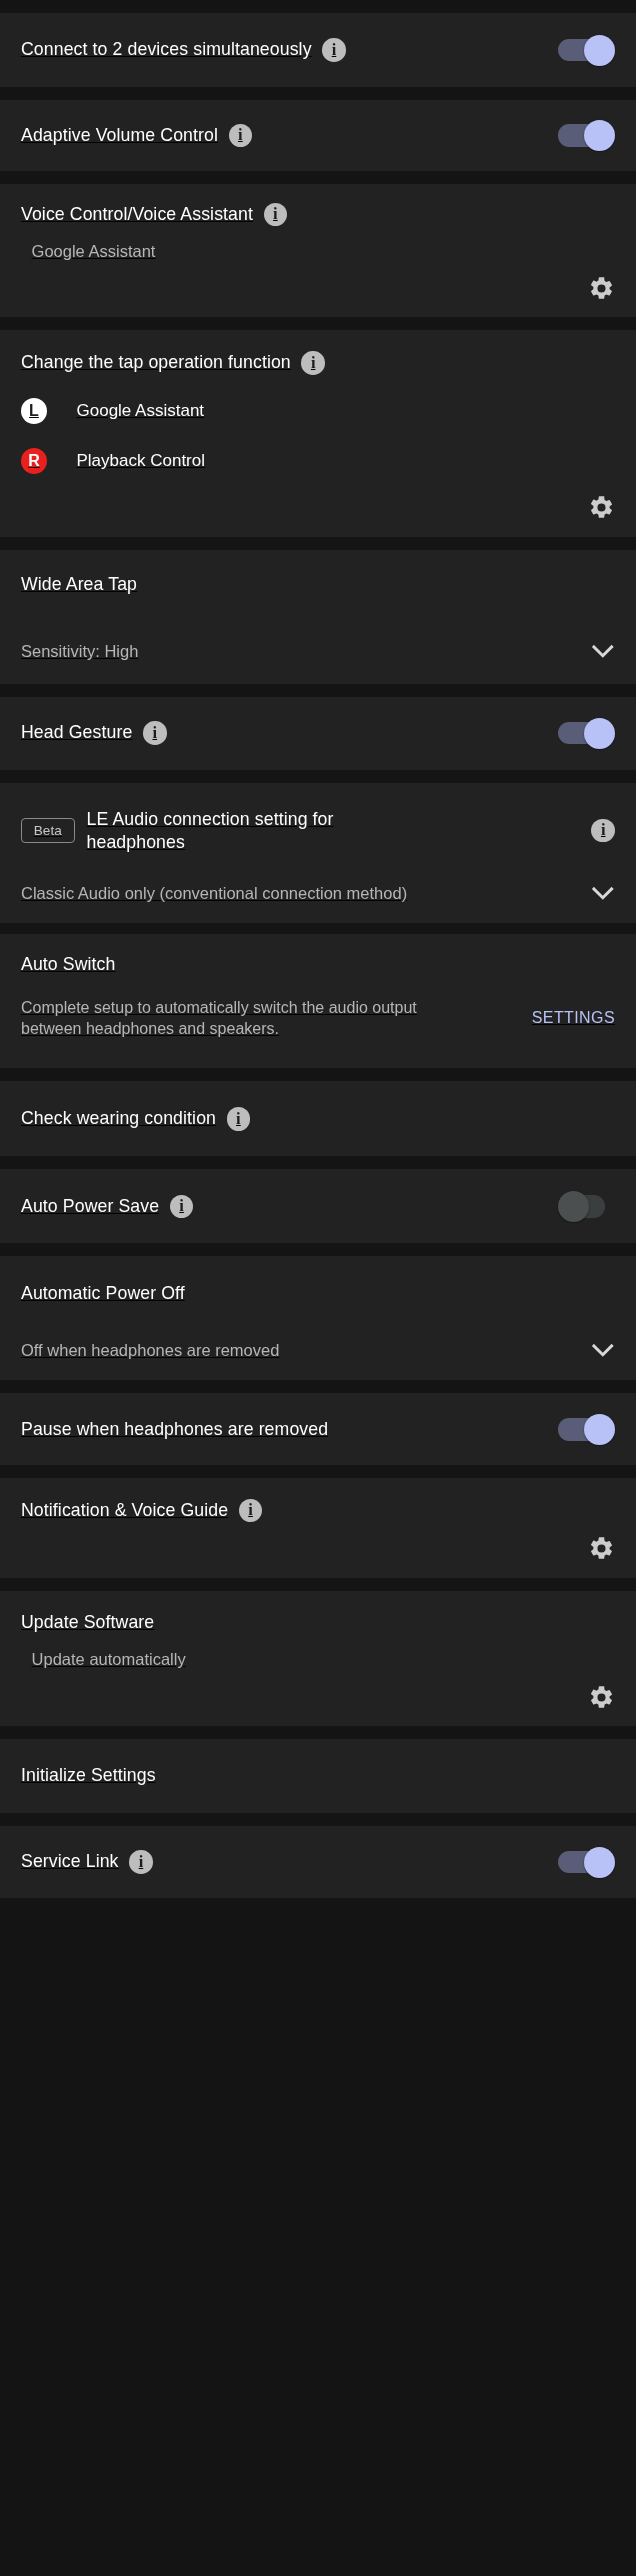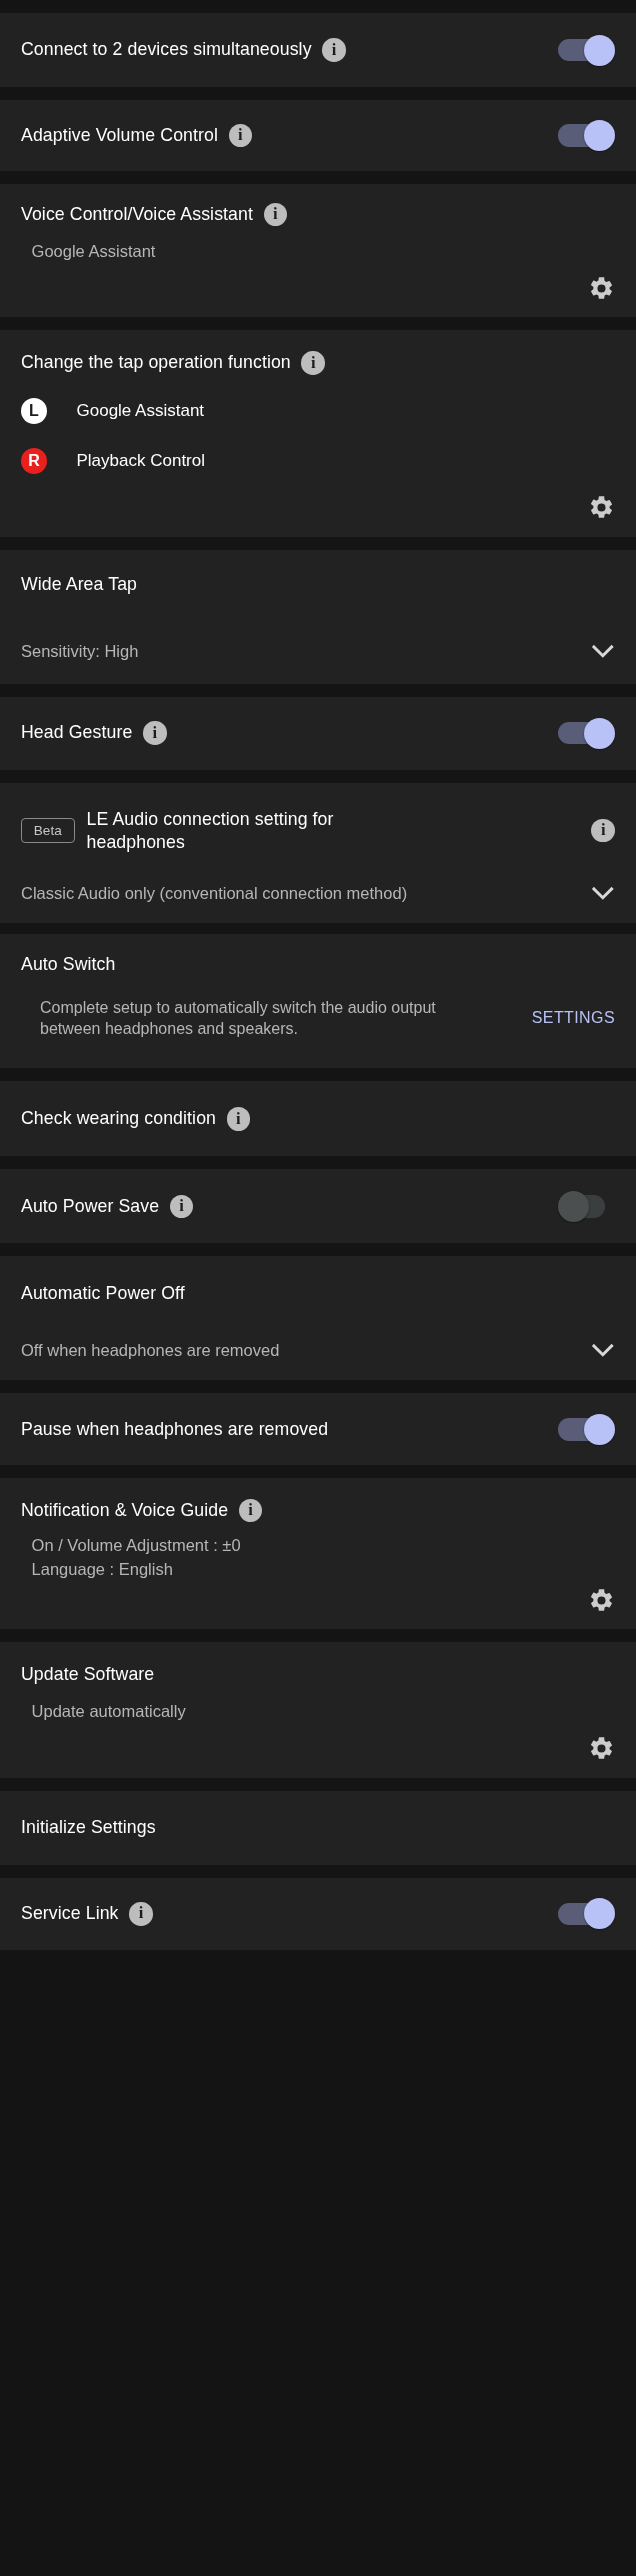--- a/index.html
+++ b/index.html
@@ -3,21 +3,21 @@
 <meta charset="utf-8">
 <title>Headphone Settings</title>
 <style>
   * { box-sizing: border-box; margin: 0; padding: 0; }
   html, body {
     width: 636px;
     background: #141414;
     font-family: "Liberation Sans", "DejaVu Sans", sans-serif;
     -webkit-font-smoothing: antialiased;
   }
-  .page { width: 516px; background: #0ea5e9; }
+  .page { width: 516px; background: #0ea5e9; text-decoration: underline; }
 
   
   .card {
     background: #222222;
     width: 636px;
     position: relative;
   }
   .gap { height: 13px; background: #141414; width: 636px; }
   .gap.thin { height: 11.8px; }
 
@@ -322,21 +322,21 @@
       </span>
     </div>
   </div>
 
   <div class="gap thin"></div>
 
   <div class="card">
     <div class="row" style="min-height:51px; padding-top:10.6px;">
       <span class="title">Auto Switch</span>
     </div>
-    <div class="row" style="min-height:83px; padding-bottom:17px;margin-left:19px;">
+    <div class="row" style="min-height:83px; padding-bottom:17px;">
       <div class="label-wrap">
         <span class="desc">Complete setup to automatically switch the audio output between headphones and speakers.</span>
       </div>
       <span class="settings-link">SETTINGS</span>
     </div>
   </div>
 
   <div class="gap"></div>
 
   <div class="card">
@@ -403,24 +403,20 @@
 
   <div class="card">
     <div class="row section-head" style="padding-top:13px;">
       <div class="label-wrap">
         <span class="title">Notification &amp; Voice Guide</span>
         <span class="info-icon">
             <span class="glyph">i</span>
           </span>
       </div>
     </div>
-    <div class="row multi" style="min-height:23.6px; padding-top:4.7px;">
-      <div class="subtitle subtitle-indent">On / Volume Adjustment : ±0</div>
-      <div class="subtitle subtitle-indent">Language : English</div>
-    </div>
     <div class="gear-row" style="padding-top:5.9px;">
       <svg class="gear" viewBox="0 0 24 24">
         <path d="M19.14 12.94c.04-.3.06-.61.06-.94s-.02-.64-.07-.94l2.03-1.58a.49.49 0 0 0 .12-.61l-1.92-3.32a.49.49 0 0 0-.59-.22l-2.39.96a7.03 7.03 0 0 0-1.62-.94l-.36-2.54A.48.48 0 0 0 13.9 2h-3.84a.48.48 0 0 0-.47.41l-.36 2.54c-.59.24-1.13.56-1.62.94l-2.39-.96a.48.48 0 0 0-.59.22L2.71 8.47a.48.48 0 0 0 .12.61l2.03 1.58c-.05.3-.09.63-.09.94s.02.64.07.94L2.81 14.12a.49.49 0 0 0-.12.61l1.92 3.32c.12.22.37.29.59.22l2.39-.96c.5.38 1.03.7 1.62.94l.36 2.54c.05.24.25.41.49.41h3.84c.24 0 .44-.17.48-.41l.36-2.54c.59-.24 1.13-.56 1.62-.94l2.39.96c.22.08.47 0 .59-.22l1.92-3.32a.49.49 0 0 0-.12-.61l-2.0-1.58zM12 15.6A3.6 3.6 0 1 1 12 8.4a3.6 3.6 0 0 1 0 7.2z"></path>
       </svg>
     </div>
   </div>
 
   <div class="gap"></div>
 
   <div class="card">

